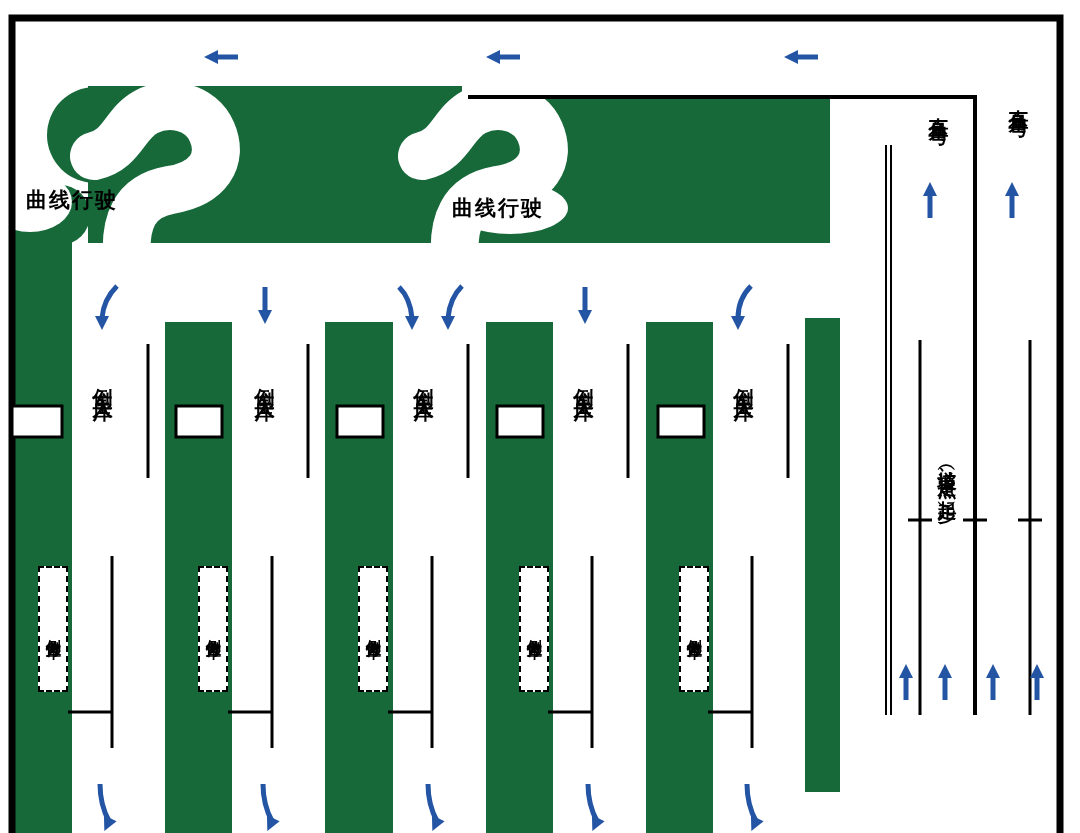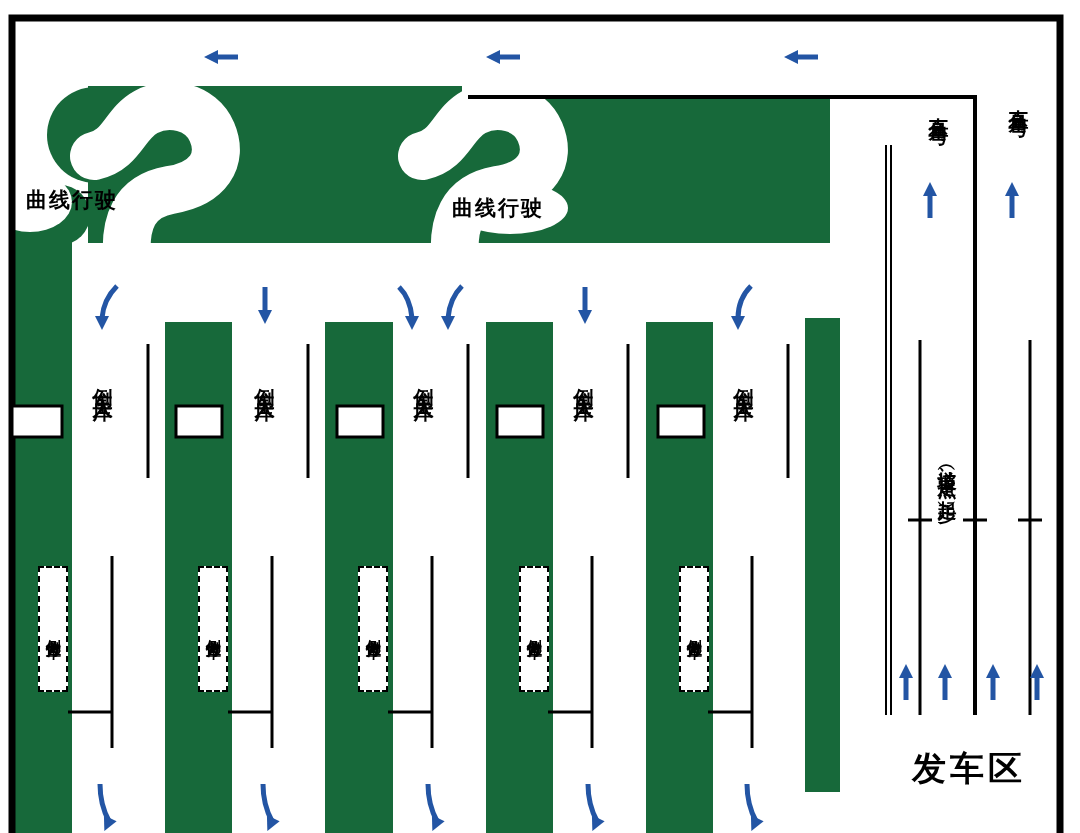--- a/index.html
+++ b/index.html
@@ -197,15 +197,14 @@
     </div>
   <div class="pbox" style="left:679px;top:566px;width:26px;height:122px;">
     <span>侧方位停车</span>
     </div>
 
   <div class="lbl v rangle" style="left:926px;top:102px;height:85px;">直角弯</div>
   <div class="lbl v rangle" style="left:1006px;top:94px;height:85px;">直角弯</div>
 
   <div class="lbl v ramp" style="left:934px;top:455px;height:215px;">坡道（定点、起步）</div>
 
-  <div class="lbl depart" style="left:912px;top:746px;">发车区</div>
 
 </div>
 
 </body></html>

